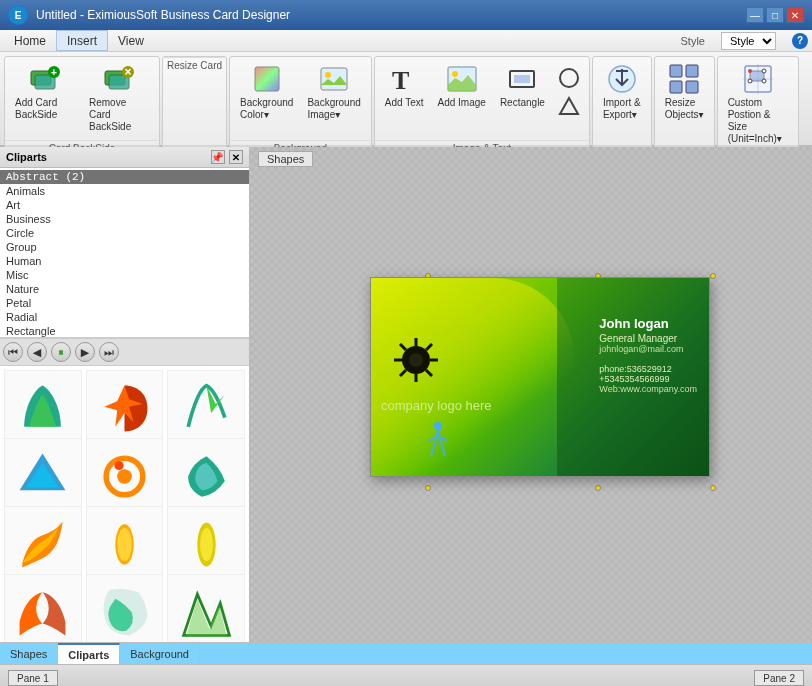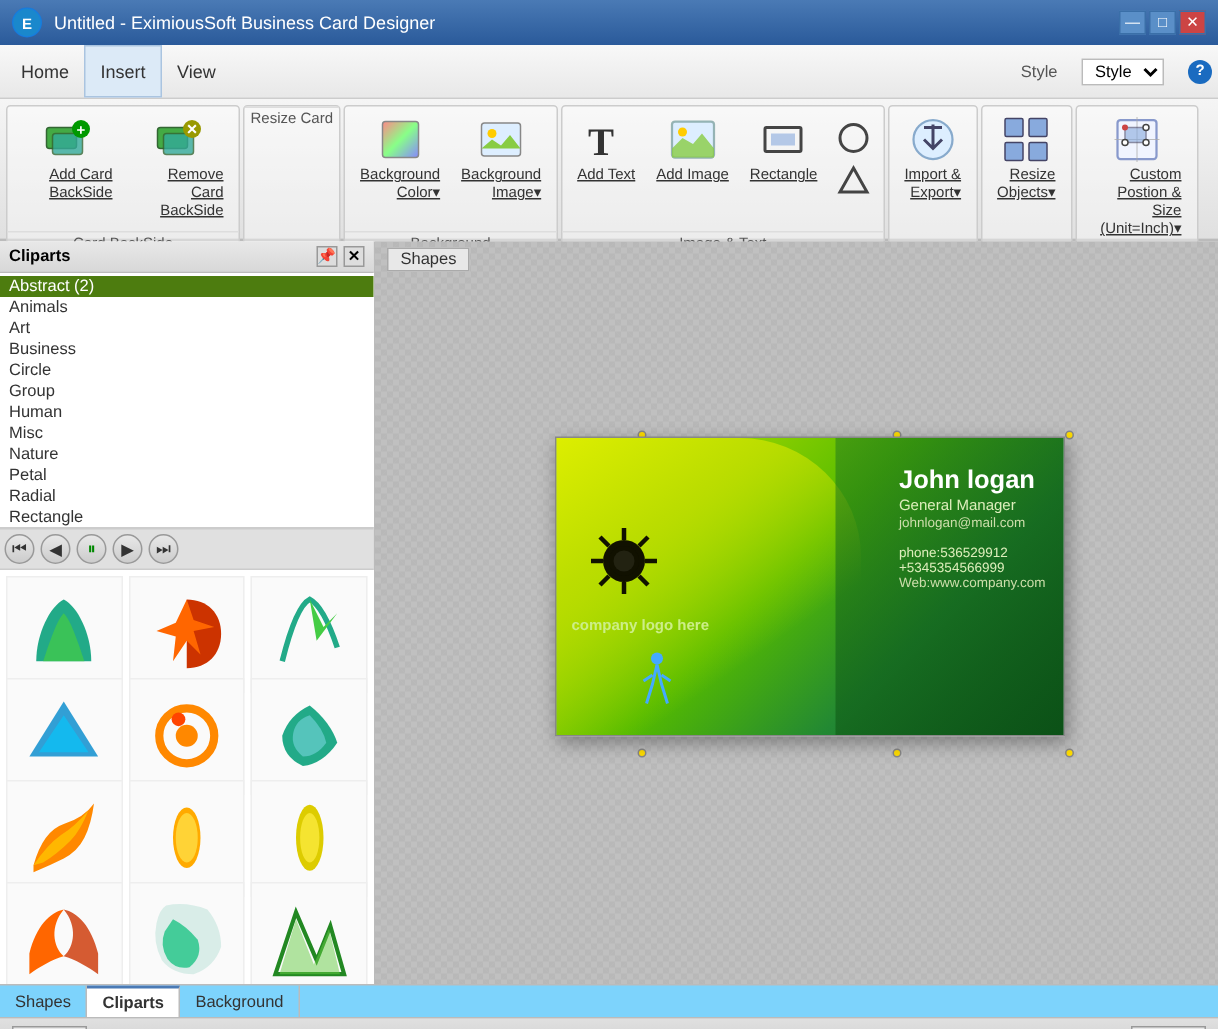--- a/index.html
+++ b/index.html
@@ -25,21 +25,21 @@
     #titlebar .window-controls { display: flex; gap: 2px; }
     #titlebar .wc-btn {
       width: 18px; height: 16px; background: #5a8fc8; border: 1px solid #3a6fa8;
       color: white; font-size: 10px; display: flex; align-items: center; justify-content: center;
       cursor: pointer;
     }
 
     
     #menubar {
       background: linear-gradient(to bottom, #f8f8f8, #e8e8e8);
-      height: 36px;
+      height: 22px;
       display: flex;
       align-items: stretch;
       border-bottom: 1px solid #ccc;
       padding: 0 4px;
     }
     .menu-item {
       padding: 0 10px;
       display: flex;
       align-items: center;
       cursor: pointer;
@@ -115,25 +115,24 @@
       padding: 2px 4px;
       border-radius: 3px;
       min-width: 40px;
     }
     .ribbon-btn .icon-area {
       width: 32px; height: 32px;
       display: flex; align-items: center; justify-content: center;
     }
     .ribbon-btn .btn-label {
       font-size: 10px;
-      text-align: right;
+      text-align: left;
       color: #333;
       line-height: 1.2;
       max-width: 60px;
-      text-decoration: underline;
     }
     .ribbon-btn-small {
       display: flex;
       flex-direction: column;
       align-items: center;
       gap: 2px;
       cursor: pointer;
       padding: 1px 2px;
       border-radius: 3px;
     }
@@ -185,21 +184,21 @@
       border-bottom: 1px solid #ccc;
       overflow-y: auto;
       padding: 2px 0;
     }
     .clipart-list-item {
       padding: 1px 6px;
       cursor: pointer;
       font-size: 11px;
       color: #333;
     }
-    .clipart-list-item.selected { background: #4d7c0f; color: white; }
+    .clipart-list-item.selected { background: #737373; color: white; font-family: Liberation Mono, monospace; }
 
     #clipart-nav {
       background: #e0e0e0;
       border-bottom: 1px solid #ccc;
       border-top: 1px solid #ccc;
       padding: 3px;
       display: flex;
       align-items: center;
       gap: 4px;
     }
@@ -681,24 +680,24 @@
             <line x1="11" y1="11" x2="17" y2="17"></line>
             <line x1="37" y1="37" x2="43" y2="43"></line>
             <line x1="43" y1="11" x2="37" y2="17"></line>
             <line x1="17" y1="37" x2="11" y2="43"></line>
           </g>
           <circle cx="27" cy="27" r="10" fill="#111100"></circle>
           <circle cx="27" cy="27" r="7" fill="#222211"></circle>
         </svg>
       </div>
 
-      <div style="position:absolute;top:120px;left:10px;color:#ccee88;font-size:10px;font-weight:bold;">company logo here</div>
+      <div style="position:absolute;top:120px;left:10px;color:#ccee88;font-size:13px;font-weight:normal;">company logo here</div>
 
       <div style="position:absolute;top:18px;right:12px;text-align:left;">
-        <div style="color:white;font-size:17px;font-weight:bold;margin-bottom:2px;">John logan</div>
+        <div style="color:white;font-size:13px;font-weight:bold;margin-bottom:2px;margin-top:20px;">John logan</div>
         <div style="color:#ddeebb;font-size:10px;">General Manager</div>
         <div style="color:#ccddaa;font-size:9px;">johnlogan@mail.com</div>
         <div style="color:#ddeebb;font-size:9px;margin-top:10px;">phone:536529912</div>
         <div style="color:#ddeebb;font-size:9px;">+5345354566999</div>
         <div style="color:#ccddaa;font-size:9px;">Web:www.company.com</div>
       </div>
 
       <div style="position:absolute;bottom:8px;left:52px;">
         <svg width="30" height="45" viewBox="0 0 30 45">
           <circle cx="15" cy="5" r="4" fill="#4af"></circle>

